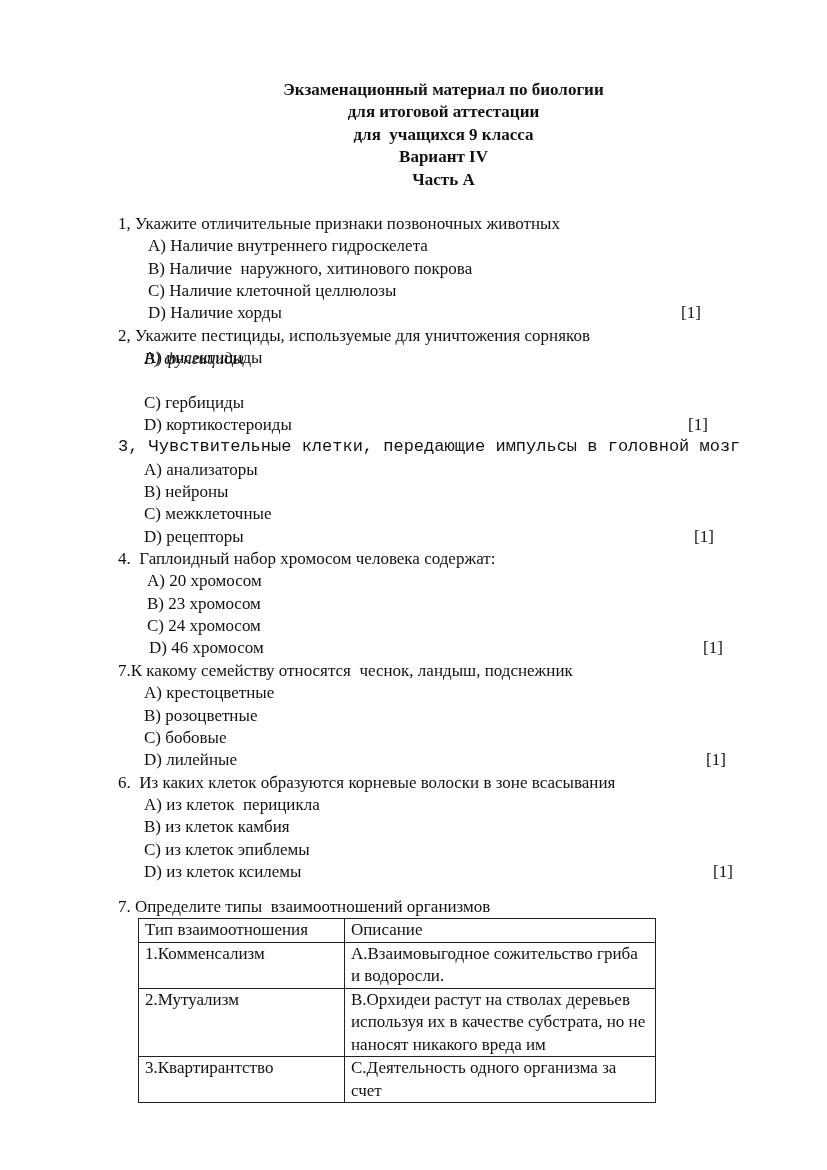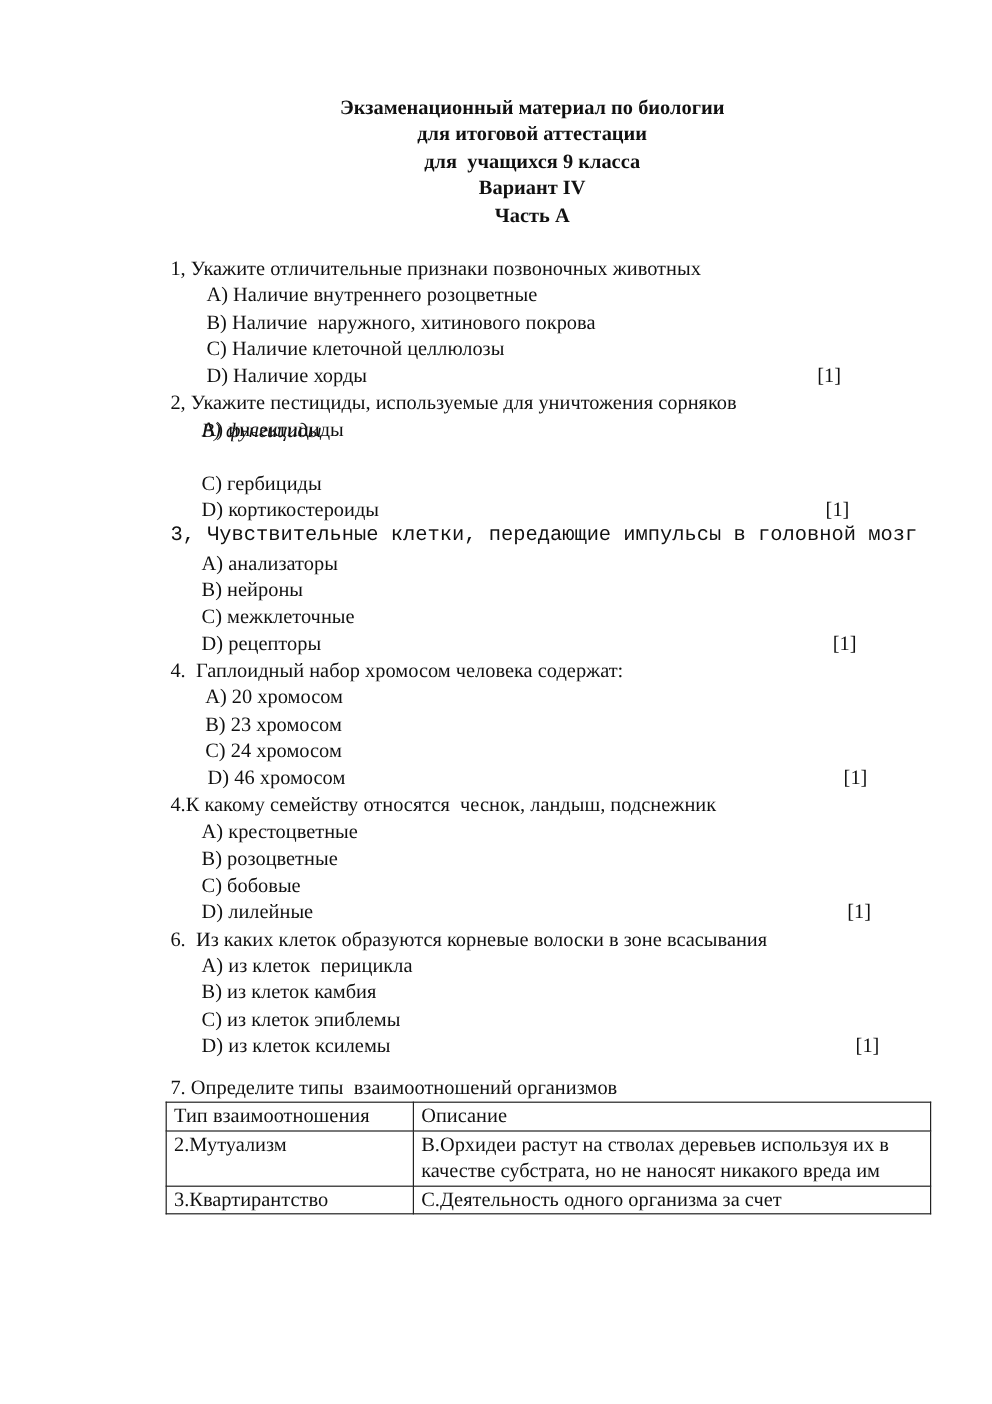--- a/index.html
+++ b/index.html
@@ -7,45 +7,45 @@
       width: 827px; height: 1170px; position: relative; overflow: hidden;
       font-family: "Liberation Serif", "DejaVu Serif", serif;
       color: #111111;
       font-size: 17px;
     }
     .header {
       position: absolute; left: 0; width: 887px; top: 79px;
       text-align: center; font-weight: bold; font-size: 17px; line-height: 22.4px;
     }
     .header div { white-space: pre; }
-    .line { position: absolute; white-space: pre; line-height: 22px; margin-left: 24px; }
+    .line { position: absolute; white-space: pre; line-height: 22px; }
     .mark { position: absolute; white-space: pre; line-height: 22px; }
     table.rel {
-      position: absolute; left: 138px; top: 918px; width: 638px;
+      position: absolute; left: 138px; top: 918px; width: 518px;
       border-collapse: collapse; font-size: 17px; line-height: 22.5px;
     }
     table.rel td {
       border: 1px solid #222; vertical-align: top; padding: 0 6px 0 6px;
     }
     table.rel td.c1 { width: 193px; }
   </style>
 </head>
 <body>
 
 <div class="header">
   <div>Экзаменационный материал по биологии</div>
   <div>для итоговой аттестации</div>
   <div>для  учащихся 9 класса</div>
   <div>Вариант IV</div>
   <div>Часть А</div>
 </div>
 
 <div>
   <div class="line" style="left:118px; top:213px;">1, Укажите отличительные признаки позвоночных животных</div>
-  <div class="line" style="left:148px; top:235px;">A) Наличие внутреннего розоцветные</div>
+  <div class="line" style="left:148px; top:235px;">A) Наличие внутреннего гидроскелета</div>
   <div class="line" style="left:148px; top:258px;">B) Наличие  наружного, хитинового покрова</div>
   <div class="line" style="left:148px; top:280px;text-align:center;">C) Наличие клеточной целлюлозы</div>
   <div class="line" style="left:148px; top:302px;">D) Наличие хорды</div>
   <div class="mark" style="left:681px; top:302px;">[1]</div>
 </div>
 
 <div>
   <div class="line" style="left:118px; top:325px;">2, Укажите пестициды, используемые для уничтожения сорняков</div>
   <div class="line" style="left:144px; top:347px;">A) инсектициды</div>
   <div class="line" style="left:144px; top:348px;font-style:italic;">B) фунгициды</div>
@@ -66,21 +66,21 @@
 <div>
   <div class="line" style="left:118px; top:548px;">4.  Гаплоидный набор хромосом человека содержат:</div>
   <div class="line" style="left:147px; top:570px;">A) 20 хромосом</div>
   <div class="line" style="left:147px; top:593px;">B) 23 хромосом</div>
   <div class="line" style="left:147px; top:615px;">C) 24 хромосом</div>
   <div class="line" style="left:149px; top:637px;">D) 46 хромосом</div>
   <div class="mark" style="left:703px; top:637px;">[1]</div>
 </div>
 
 <div>
-  <div class="line" style="left:118px; top:660px;">4.К какому семейству относятся  чеснок, ландыш, подснежник</div>
+  <div class="line" style="left:118px; top:660px;">7.К какому семейству относятся  чеснок, ландыш, подснежник</div>
   <div class="line" style="left:144px; top:682px;">A) крестоцветные</div>
   <div class="line" style="left:144px; top:705px;">B) розоцветные</div>
   <div class="line" style="left:144px; top:727px;">C) бобовые</div>
   <div class="line" style="left:144px; top:749px;">D) лилейные</div>
   <div class="mark" style="left:706px; top:749px;">[1]</div>
 </div>
 
 <div>
   <div class="line" style="left:118px; top:772px;">6.  Из каких клеток образуются корневые волоски в зоне всасывания</div>
   <div class="line" style="left:144px; top:794px;">A) из клеток  перицикла</div>
@@ -92,20 +92,24 @@
 
 <div>
   <div class="line" style="left:118px; top:896px;">7. Определите типы  взаимоотношений организмов</div>
   <table class="rel">
     <tbody>
         <tr>
       <td class="c1">Тип взаимоотношения</td>
       <td>Описание</td>
     </tr>
     <tr>
+      <td class="c1">1.Комменсализм</td>
+      <td>А.Взаимовыгодное сожительство гриба и водоросли.</td>
+    </tr>
+    <tr>
       <td class="c1">2.Мутуализм</td>
       <td>В.Орхидеи растут на стволах деревьев используя их в качестве субстрата, но не наносят никакого вреда им</td>
     </tr>
     <tr>
       <td class="c1">3.Квартирантство</td>
       <td>С.Деятельность одного организма за счет</td>
     </tr>
   </tbody>
     </table>
 </div>

